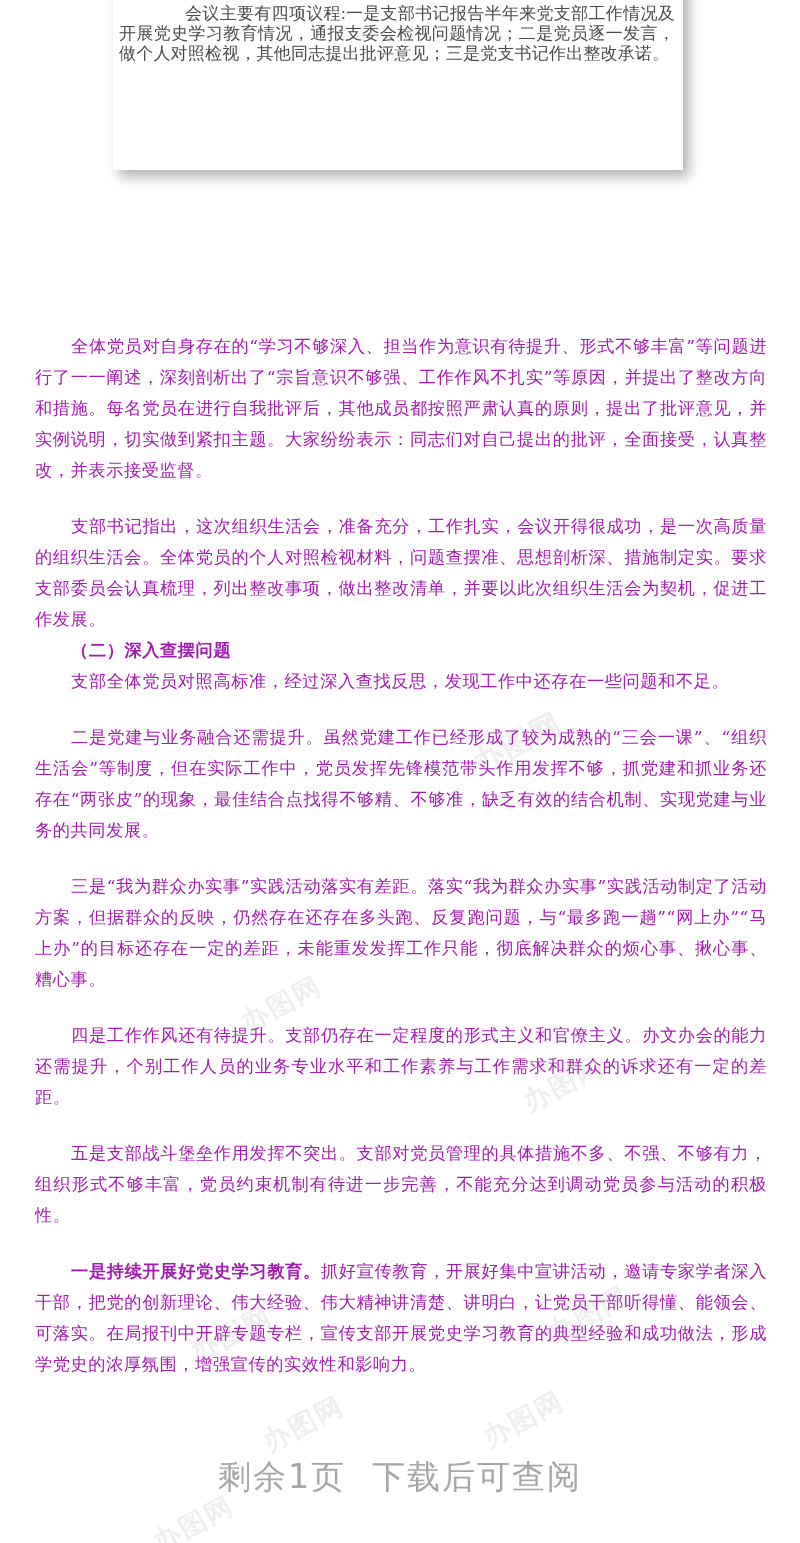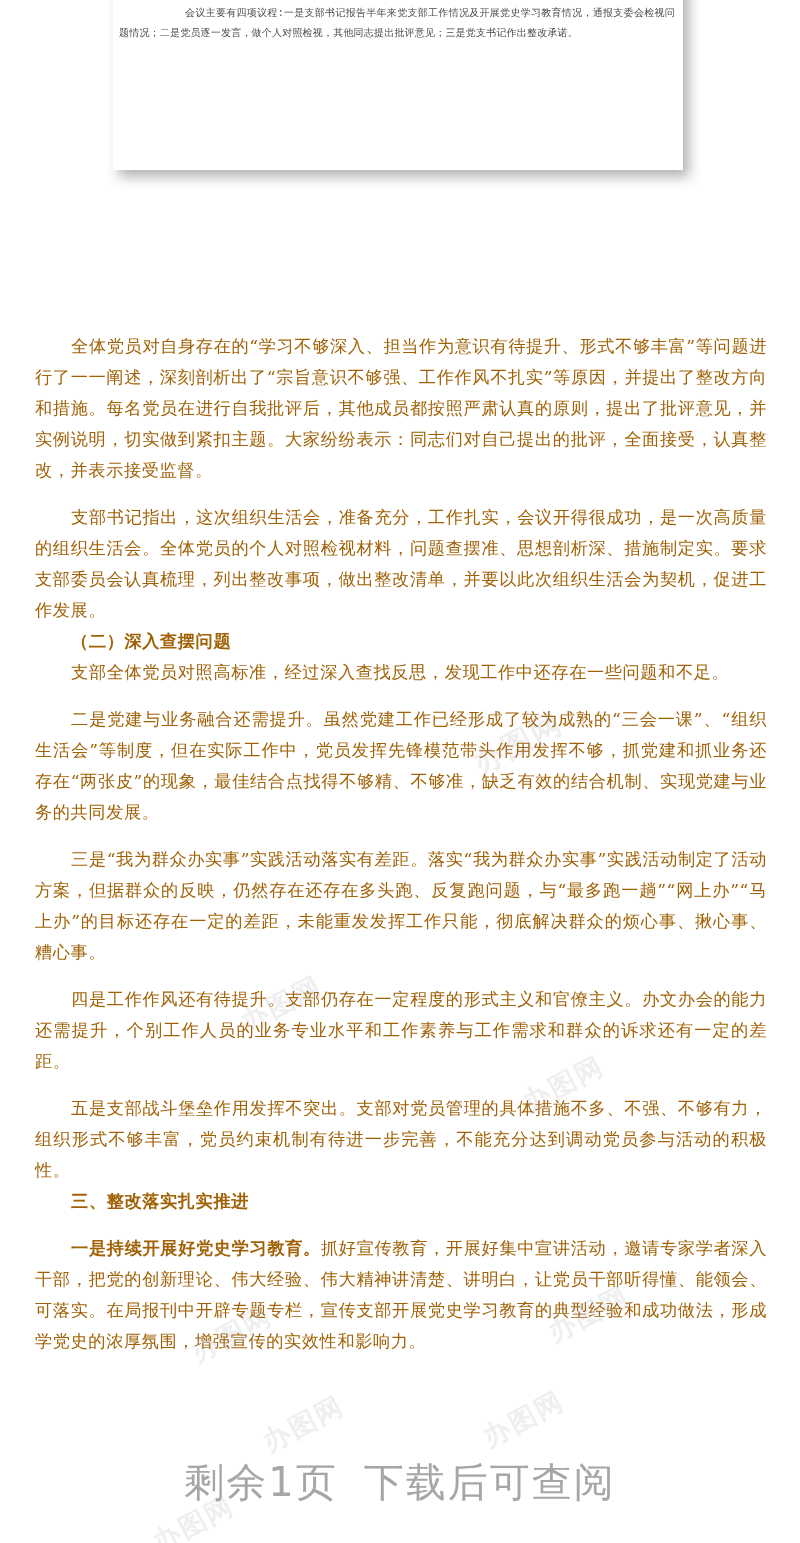--- a/index.html
+++ b/index.html
@@ -29,53 +29,53 @@
     width: 570px;
     height: 210px;
     background: #ffffff;
     box-shadow: 6px 7px 12px rgba(0,0,0,0.30);
     box-sizing: border-box;
     padding: 44px 8px 0 6px;
     overflow: hidden;
   }
   .card-para {
     margin: 0;
-    font-family: Liberation Mono, monospace;
-    font-size: 10px;
+    font-family: Liberation Serif, serif;
+    font-size: 17px;
     line-height: 20px;
     color: #4a4a4a;
     text-indent: 66px;
     text-align: justify;
     letter-spacing: 0.2px;
     filter: blur(0.18px);
   }
 
   
   .doc-body {
     position: relative;
     padding: 0 33px 0 35px;
     margin-top: 145px;
   }
   .doc-body p,
   .doc-body h2,
   .doc-body h3 {
     margin: 0;
-    color: #a16207;
+    color: #a21caf;
   }
   .para {
     font-family: "DejaVu Serif", "Liberation Serif", serif;
     font-size: 17.2px;
     line-height: 31px;
     text-align: justify;
     text-indent: 2.1em;
     letter-spacing: 0.6px;
     color: #2f2f2f;
     margin-bottom: 0;
   }
-  .para.gap-before { margin-top: 16px; }
+  .para.gap-before { margin-top: 25px; }
 
   .heading {
     font-family: Liberation Serif, serif;
     font-size: 17.2px;
     line-height: 31px;
     font-weight: bold;
     text-indent: 2.1em;
     letter-spacing: 0.6px;
     color: #222;
     margin-top: 26px;
@@ -108,21 +108,21 @@
   .wm9 { left: 150px; top: 1175px; font-size: 27px; }
 
   
   .doc-footer {
     position: absolute;
     left: 0;
     top: 1455px;
     width: 800px;
     text-align: center;
     font-family: "DejaVu Sans", "Liberation Sans", sans-serif;
-    font-size: 40px;
+    font-size: 33px;
     color: #a6a6a6;
     letter-spacing: 2px;
   }
   .footer-gap { display: inline-block; width: 26px; }
 </style>
 </head>
 <body>
 
 <div class="page-card-wrap">
   <div class="page-card">
@@ -151,21 +151,20 @@
 
 
   <p class="para gap-before">二是党建与业务融合还需提升。虽然党建工作已经形成了较为成熟的“三会一课”、“组织生活会”等制度，但在实际工作中，党员发挥先锋模范带头作用发挥不够，抓党建和抓业务还存在“两张皮”的现象，最佳结合点找得不够精、不够准，缺乏有效的结合机制、实现党建与业务的共同发展。</p>
 
   <p class="para gap-before">三是“我为群众办实事”实践活动落实有差距。落实“我为群众办实事”实践活动制定了活动方案，但据群众的反映，仍然存在还存在多头跑、反复跑问题，与“最多跑一趟”“网上办”“马上办”的目标还存在一定的差距，未能重发发挥工作只能，彻底解决群众的烦心事、揪心事、糟心事。</p>
 
   <p class="para gap-before">四是工作作风还有待提升。支部仍存在一定程度的形式主义和官僚主义。办文办会的能力还需提升，个别工作人员的业务专业水平和工作素养与工作需求和群众的诉求还有一定的差距。</p>
 
   <p class="para gap-before">五是支部战斗堡垒作用发挥不突出。支部对党员管理的具体措施不多、不强、不够有力，组织形式不够丰富，党员约束机制有待进一步完善，不能充分达到调动党员参与活动的积极性。</p>
 
-  <h3 class="heading">三、整改落实扎实推进</h3>
 
 
   <p class="para gap-before"><span class="lead">一是持续开展好党史学习教育。</span><span>抓好宣传教育，开展好集中宣讲活动，邀请专家学者深入干部，把党的创新理论、伟大经验、伟大精神讲清楚、讲明白，让党员干部听得懂、能领会、可落实。在局报刊中开辟专题专栏，宣传支部开展党史学习教育的典型经验和成功做法，形成学党史的浓厚氛围，增强宣传的实效性和影响力。</span></p>
 
 </div>
 
 <div class="doc-footer">
   <span>剩余1页</span><span class="footer-gap"></span><span>下载后可查阅</span>
 </div>
 

